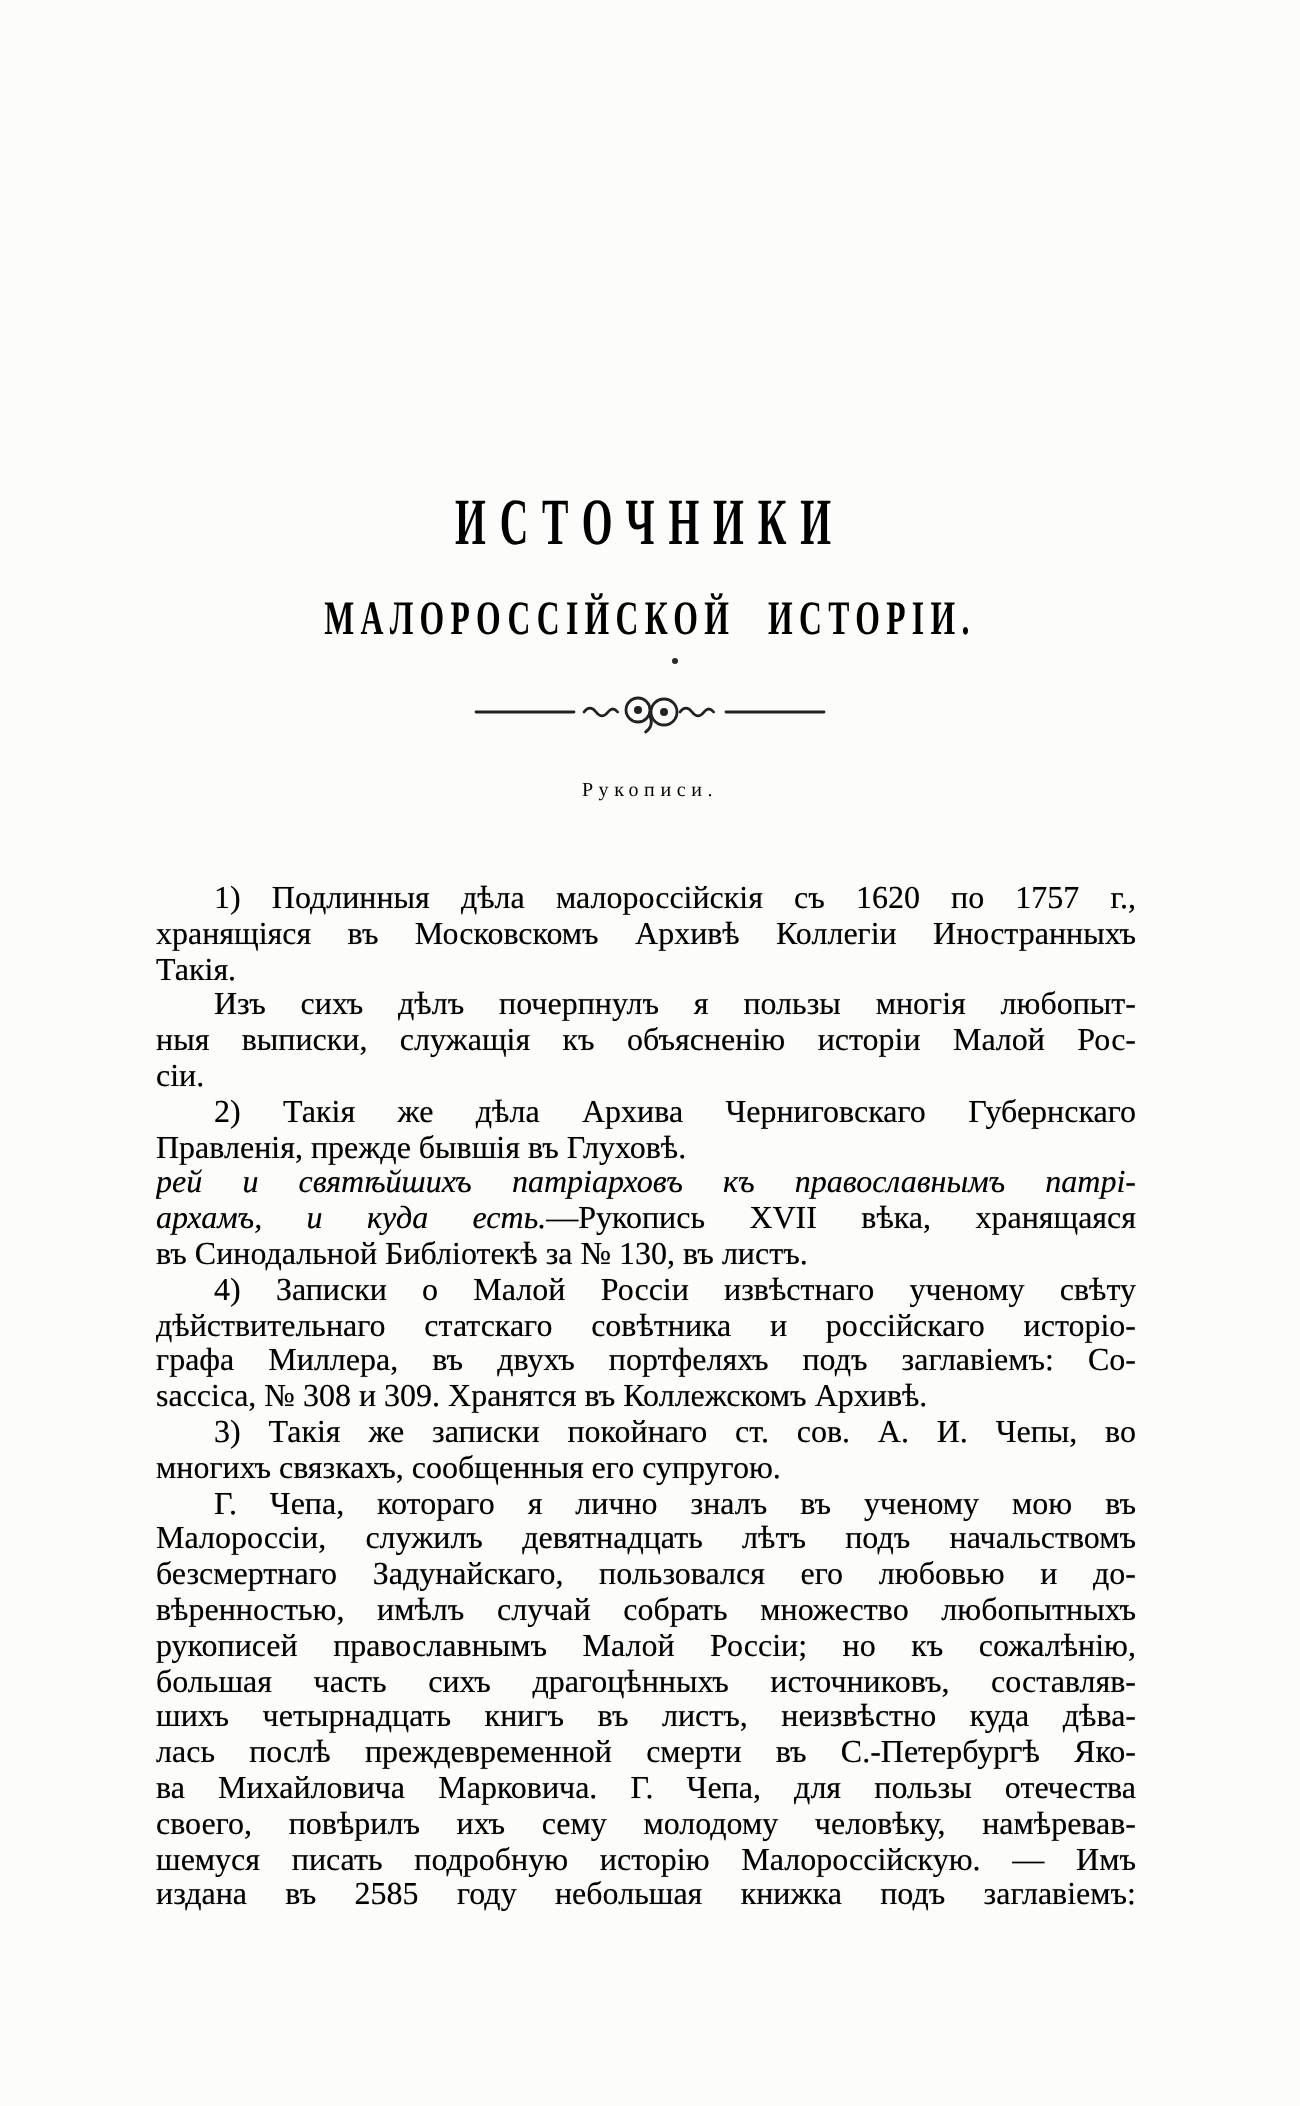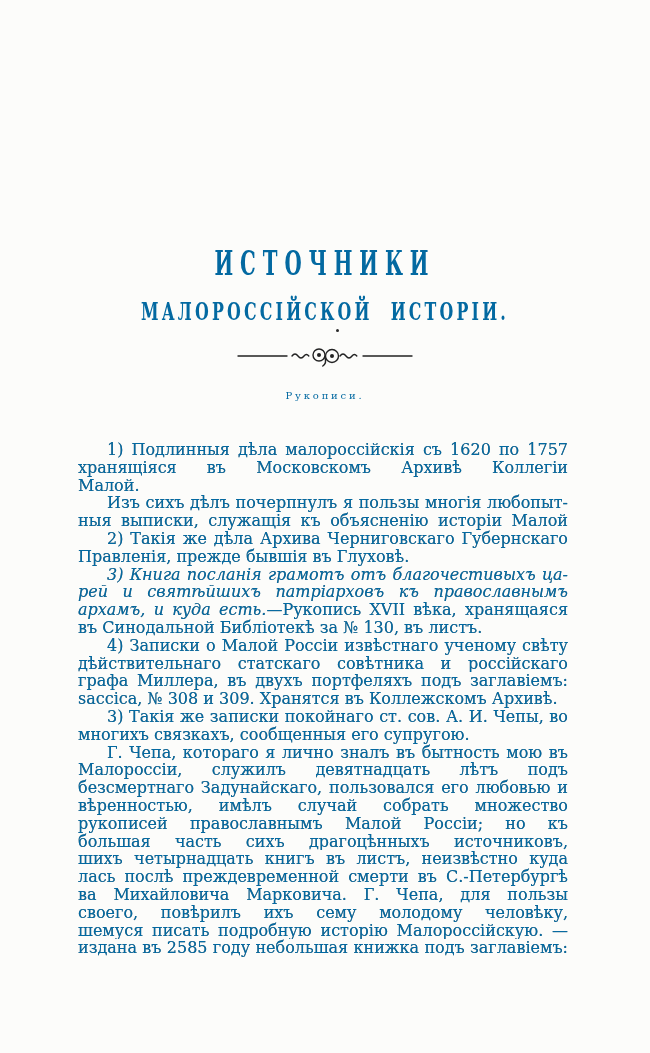--- a/index.html
+++ b/index.html
@@ -63,21 +63,21 @@
   .line.j{
     text-align:justify;
     text-align-last:justify;
   }
   .line.indent{ text-indent:29px; }
   .it{ font-style:italic; }
 </style>
 </head>
 <body>
 
-<div class="page" style="background: rgb(252, 252, 250); color: #0369a1;">
+<div class="page" style="background: rgb(252, 252, 250); color: #000000; font-family: Liberation Serif, serif;">
 
   <h1 class="title1">ИСТОЧНИКИ</h1>
   <h2 class="title2">МАЛОРОССІЙСКОЙ ИСТОРІИ.</h2>
 
   <div class="artifact-dot"></div>
 
   <div class="ornament">
     <svg width="176" height="26" viewBox="0 0 176 26">
       <g fill="none" stroke="#222222" stroke-width="1.4" stroke-linecap="round">
         <line x1="1" y1="13" x2="50" y2="13"></line>
@@ -91,36 +91,36 @@
       <circle cx="82" cy="12" r="2" fill="#222222"></circle>
       <circle cx="95" cy="13" r="2" fill="#222222"></circle>
     </svg>
   </div>
 
   <h3 class="section-heading">Рукописи.</h3>
 
   <div class="body-text" id="body-text">
       <div class="line j indent"><span>1) Подлинныя дѣла малороссійскія съ 1620 по 1757 г.,</span></div>
       <div class="line j"><span>хранящіяся въ Московскомъ Архивѣ Коллегіи Иностранныхъ</span></div>
-      <div class="line"><span>Малой.</span></div>
+      <div class="line"><span>Такія.</span></div>
       <div class="line j indent"><span>Изъ сихъ дѣлъ почерпнулъ я пользы многія любопыт-</span></div>
       <div class="line j"><span>ныя выписки, служащія къ объясненію исторіи Малой Рос-</span></div>
+      <div class="line"><span>сіи.</span></div>
       <div class="line j indent"><span>2) Такія же дѣла Архива Черниговскаго Губернскаго</span></div>
       <div class="line"><span>Правленія, прежде бывшія въ Глуховѣ.</span></div>
-      <div class="line j indent"><span class="it">3) Книга посланія грамотъ отъ благочестивыхъ ца-</span></div>
       <div class="line j"><span class="it">рей и святѣйшихъ патріарховъ къ православнымъ патрі-</span></div>
       <div class="line j"><span class="it">архамъ, и куда есть.</span><span>—Рукопись XVII вѣка, хранящаяся</span></div>
       <div class="line"><span>въ Синодальной Библіотекѣ за № 130, въ листъ.</span></div>
       <div class="line j indent"><span>4) Записки о Малой Россіи извѣстнаго ученому свѣту</span></div>
       <div class="line j"><span>дѣйствительнаго статскаго совѣтника и россійскаго исторіо-</span></div>
       <div class="line j"><span>графа Миллера, въ двухъ портфеляхъ подъ заглавіемъ: Co-</span></div>
       <div class="line"><span>saccica, № 308 и 309. Хранятся въ Коллежскомъ Архивѣ.</span></div>
       <div class="line j indent"><span>3) Такія же записки покойнаго ст. сов. А. И. Чепы, во</span></div>
       <div class="line"><span>многихъ связкахъ, сообщенныя его супругою.</span></div>
-      <div class="line j indent"><span>Г. Чепа, котораго я лично зналъ въ бытность мою въ</span></div>
+      <div class="line j indent"><span>Г. Чепа, котораго я лично зналъ въ ученому мою въ</span></div>
       <div class="line j"><span>Малороссіи, служилъ девятнадцать лѣтъ подъ начальствомъ</span></div>
       <div class="line j"><span>безсмертнаго Задунайскаго, пользовался его любовью и до-</span></div>
       <div class="line j"><span>вѣренностью, имѣлъ случай собрать множество любопытныхъ</span></div>
       <div class="line j"><span>рукописей православнымъ Малой Россіи; но къ сожалѣнію,</span></div>
       <div class="line j"><span>большая часть сихъ драгоцѣнныхъ источниковъ, составляв-</span></div>
       <div class="line j"><span>шихъ четырнадцать книгъ въ листъ, неизвѣстно куда дѣва-</span></div>
       <div class="line j"><span>лась послѣ преждевременной смерти въ С.-Петербургѣ Яко-</span></div>
       <div class="line j"><span>ва Михайловича Марковича. Г. Чепа, для пользы отечества</span></div>
       <div class="line j"><span>своего, повѣрилъ ихъ сему молодому человѣку, намѣревав-</span></div>
       <div class="line j"><span>шемуся писать подробную исторію Малороссійскую. — Имъ</span></div>

